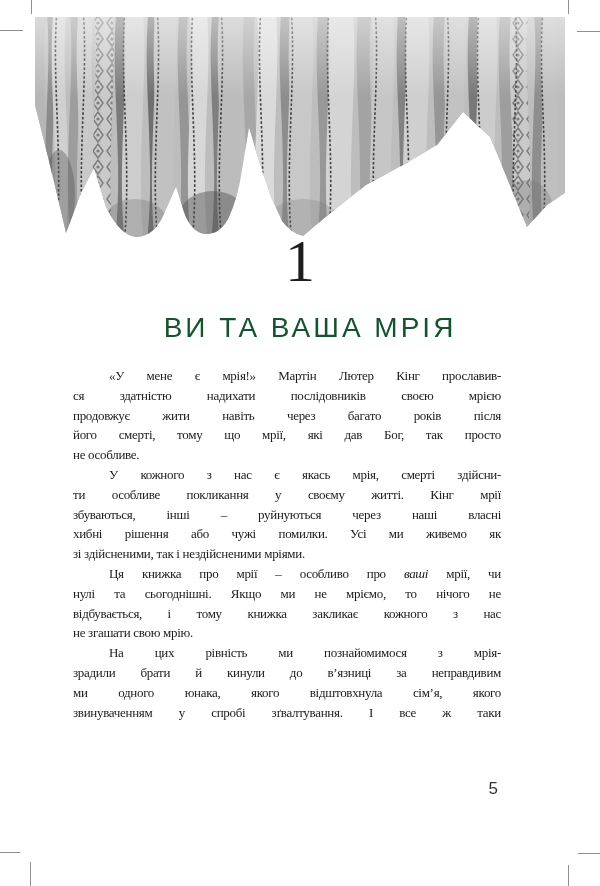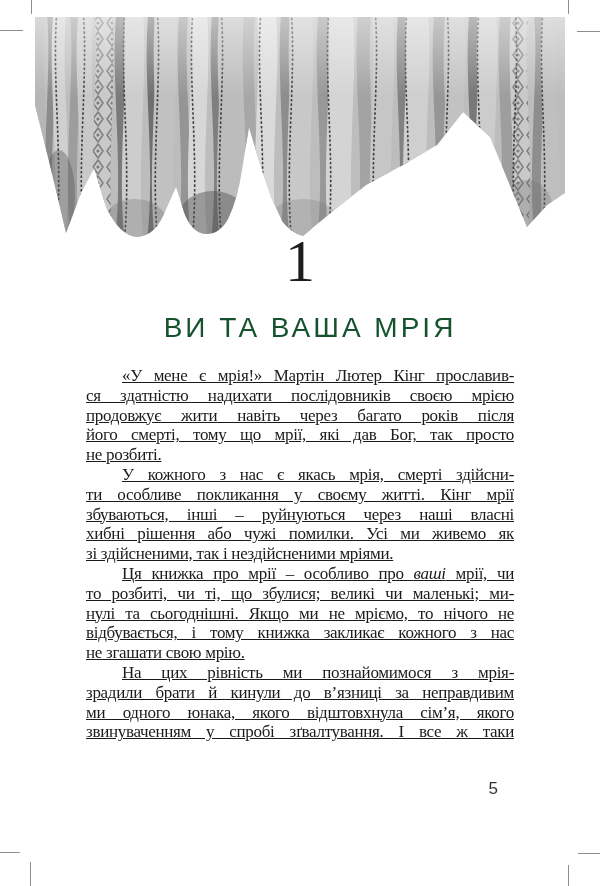--- a/index.html
+++ b/index.html
@@ -17,22 +17,22 @@
     font-family:"Liberation Serif","DejaVu Serif",serif;
     font-size:60px; line-height:62px; font-weight:400; color:#1d1d1d;
   }
   .chapter-title {
     position:absolute; top:299px; left:0; width:600px; margin:10px; text-align:center;
     font-family:"Liberation Sans","DejaVu Sans",sans-serif;
     font-size:28px; line-height:38px; font-weight:400; letter-spacing:3px; color:#14532d;
   }
 
   .body-text {
-    position:absolute; left:86px; top:366px; width:428px;
-    font-size:17px; line-height:19.8px; letter-spacing:-0.3px; color:#1b1b1b;text-decoration:underline;
+    position:absolute; left:73px; top:366px; width:428px;
+    font-size:13px; line-height:19.8px; letter-spacing:-0.3px; color:#1b1b1b;
   }
   .para { margin:0; }
   .line {
     height:19.8px; line-height:19.8px; overflow:hidden;
     text-align:justify; text-align-last:justify; white-space:normal;
   }
   .line.endline { text-align-last:left; }
   .line.indent { text-indent:36px; }
   .it { font-style:italic; }
 
@@ -139,32 +139,31 @@
 
   <div class="chapter-number">1</div>
   <h1 class="chapter-title">ВИ ТА ВАША МРІЯ</h1>
 
   <div class="body-text" style="color: rgb(27, 27, 27);">
       <div class="para">
         <div class="line indent"><span>«У мене є мрія!» Мартін Лютер Кінг прославив-</span></div>
         <div class="line"><span>ся здатністю надихати послідовників своєю мрією</span></div>
         <div class="line"><span>продовжує жити навіть через багато років після</span></div>
         <div class="line"><span>його смерті, тому що мрії, які дав Бог, так просто</span></div>
-        <div class="line endline"><span>не розбиті.</span></div>
+        <div class="line endline"><span>не особливе.</span></div>
       </div>
       <div class="para">
         <div class="line indent"><span>У кожного з нас є якась мрія, смерті здійсни-</span></div>
         <div class="line"><span>ти особливе покликання у своєму житті. Кінг мрії</span></div>
         <div class="line"><span>збуваються, інші – руйнуються через наші власні</span></div>
         <div class="line"><span>хибні рішення або чужі помилки. Усі ми живемо як</span></div>
         <div class="line endline"><span>зі здійсненими, так і нездійсненими мріями.</span></div>
       </div>
       <div class="para">
         <div class="line indent"><span>Ця книжка про мрії – особливо про </span><span class="it">ваші</span><span> мрії, чи</span></div>
-        <div class="line"><span>то розбиті, чи ті, що збулися; великі чи маленькі; ми-</span></div>
         <div class="line"><span>нулі та сьогоднішні. Якщо ми не мріємо, то нічого не</span></div>
         <div class="line"><span>відбувається, і тому книжка закликає кожного з нас</span></div>
         <div class="line endline"><span>не згашати свою мрію.</span></div>
       </div>
       <div class="para">
         <div class="line indent"><span>На цих рівність ми познайомимося з мрія-</span></div>
         <div class="line"><span>зрадили брати й кинули до в’язниці за неправдивим</span></div>
         <div class="line"><span>ми одного юнака, якого відштовхнула сім’я, якого</span></div>
         <div class="line"><span>звинуваченням у спробі зґвалтування. І все ж таки</span></div>
       </div>

